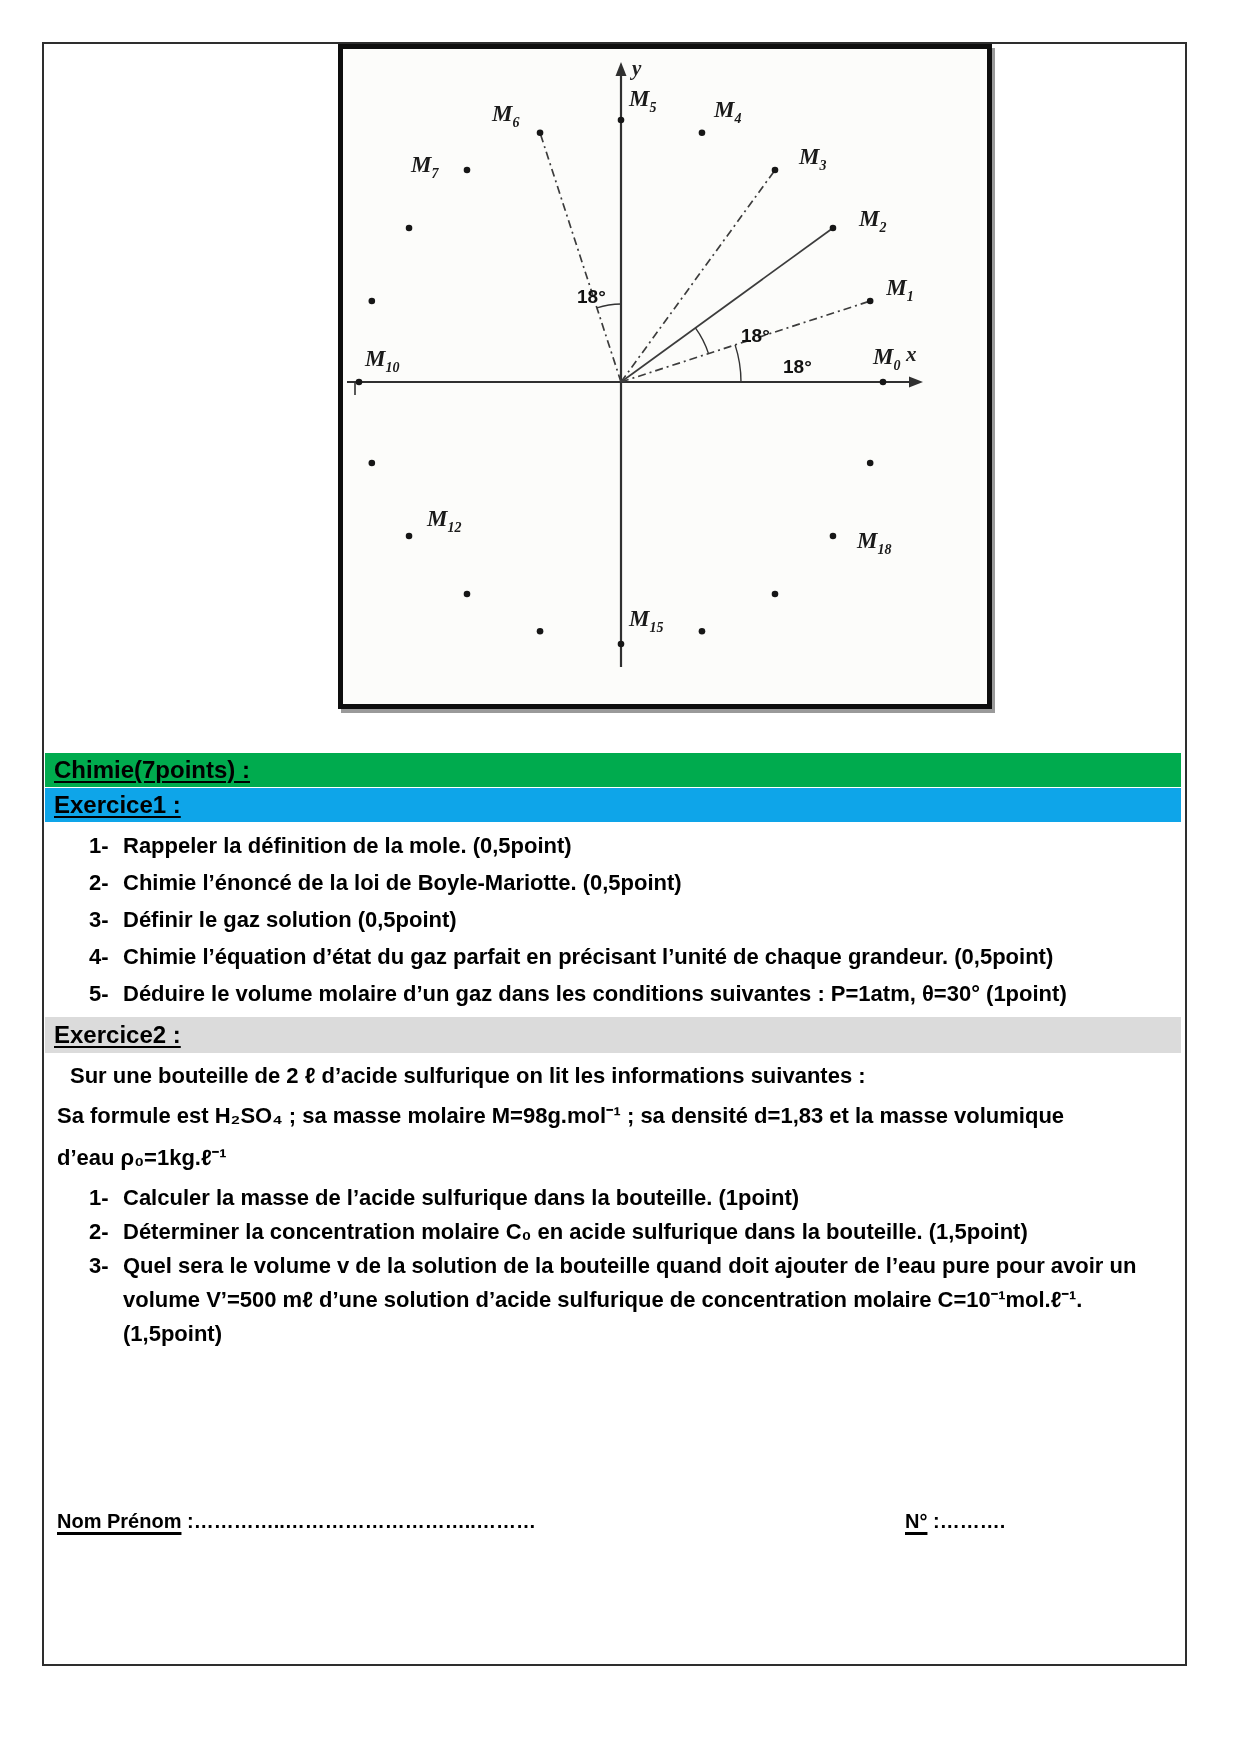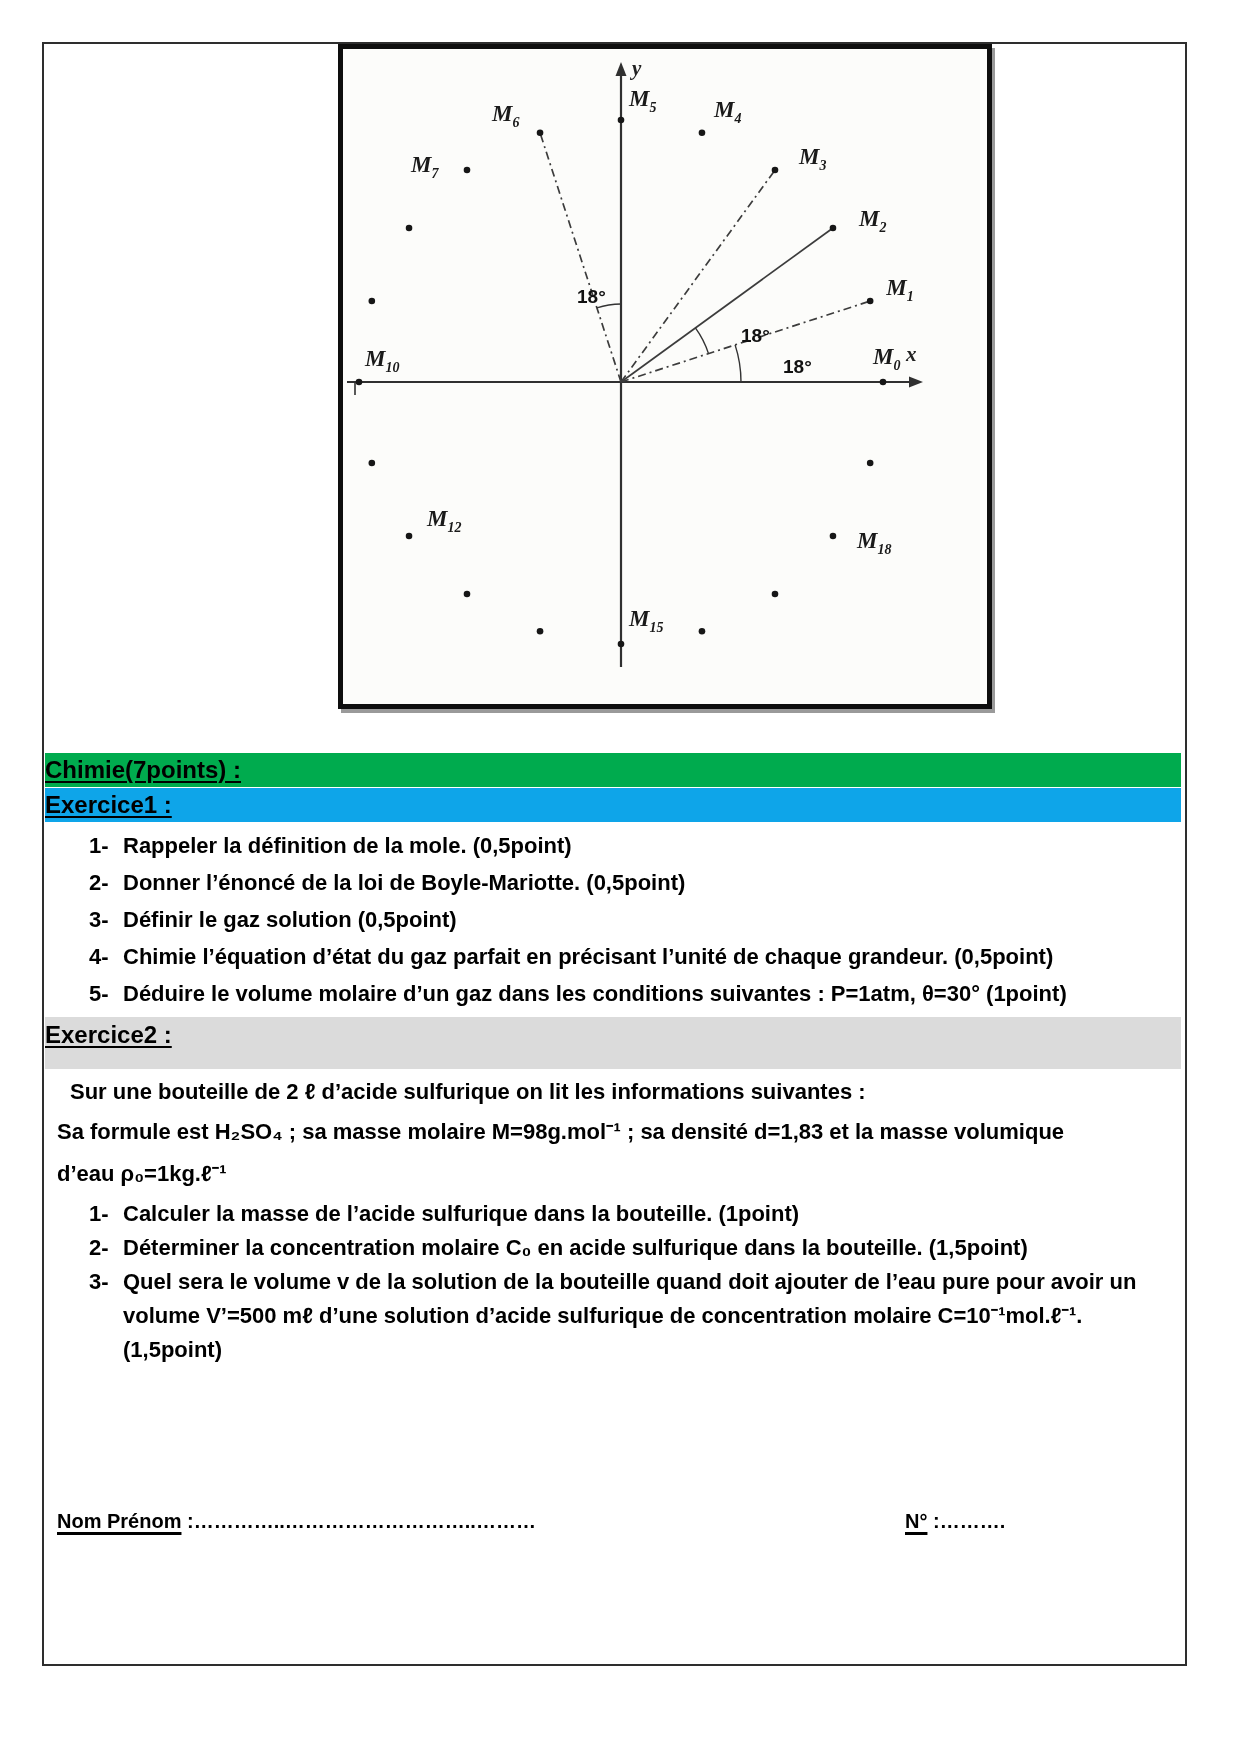--- a/index.html
+++ b/index.html
@@ -6,25 +6,25 @@
   html,body { margin:0; padding:0; background:#ffffff; }
   .page { position:relative; width:1240px; height:1754px; background:#ffffff; overflow:hidden;
           font-family:"Liberation Sans", sans-serif; color:#000; }
   .frame { position:absolute; left:42px; top:42px; width:1141px; height:1620px;
            border:2px solid #2e2e2e; }
   .figure-box { position:absolute; left:338px; top:44px; width:644px; height:655px;
                 border:5px solid #0e0e0e; background:#fcfcfa; box-shadow:3px 4px 0 #9a9a9a; }
   .figure-box svg { display:block; }
 
   .content { position:absolute; left:45px; top:753px; width:1136px; font-weight:bold; font-size:22px; }
-  .bar { height:34px; line-height:34px; }
+  .bar { height:34px; line-height:34px; padding-left:9px; }
   .green-bar { background:#00AB4E; }
   .gray-bar  { background:#DBDBDB; margin-top:1px; }
   .bar .u { text-decoration:underline; text-decoration-thickness:2px; text-underline-offset:3px; font-size:24px; }
-  .gray-bar.second { margin-top:5px; height:52px; line-height:36px; }
+  .gray-bar.second { margin-top:5px; height:36px; line-height:36px; }
 
   .qlist { margin-top:5px; }
   .item { display:flex; align-items:flex-start; line-height:37px; }
   .item-num { min-width:34px; margin-left:44px; flex:0 0 auto; }
   .item-text { max-width:1030px; }
   .note { margin-left:78px; line-height:37px; }
 
   .intro1 { margin-left:25px; line-height:39px; margin-top:3px; }
   .intro2 { margin-left:12px; line-height:42px; max-width:1060px; }
   .qlist2 .item { line-height:34px; }
@@ -109,21 +109,21 @@
       <span class="u">Exercice1 :</span>
     </div>
 
     <div class="qlist">
       <div class="item">
         <span class="item-num">1-</span>
         <span class="item-text">Rappeler la définition de la mole. (0,5point)</span>
       </div>
       <div class="item">
         <span class="item-num">2-</span>
-        <span class="item-text">Donner l’énoncé de la loi de Boyle-Mariotte. (0,5point)</span>
+        <span class="item-text">Chimie l’énoncé de la loi de Boyle-Mariotte. (0,5point)</span>
       </div>
       <div class="item">
         <span class="item-num">3-</span>
         <span class="item-text">Définir le gaz solution (0,5point)</span>
       </div>
       <div class="item">
         <span class="item-num">4-</span>
         <span class="item-text">Chimie l’équation d’état du gaz parfait en précisant l’unité de chaque grandeur. (0,5point)</span>
       </div>
       <div class="item">

